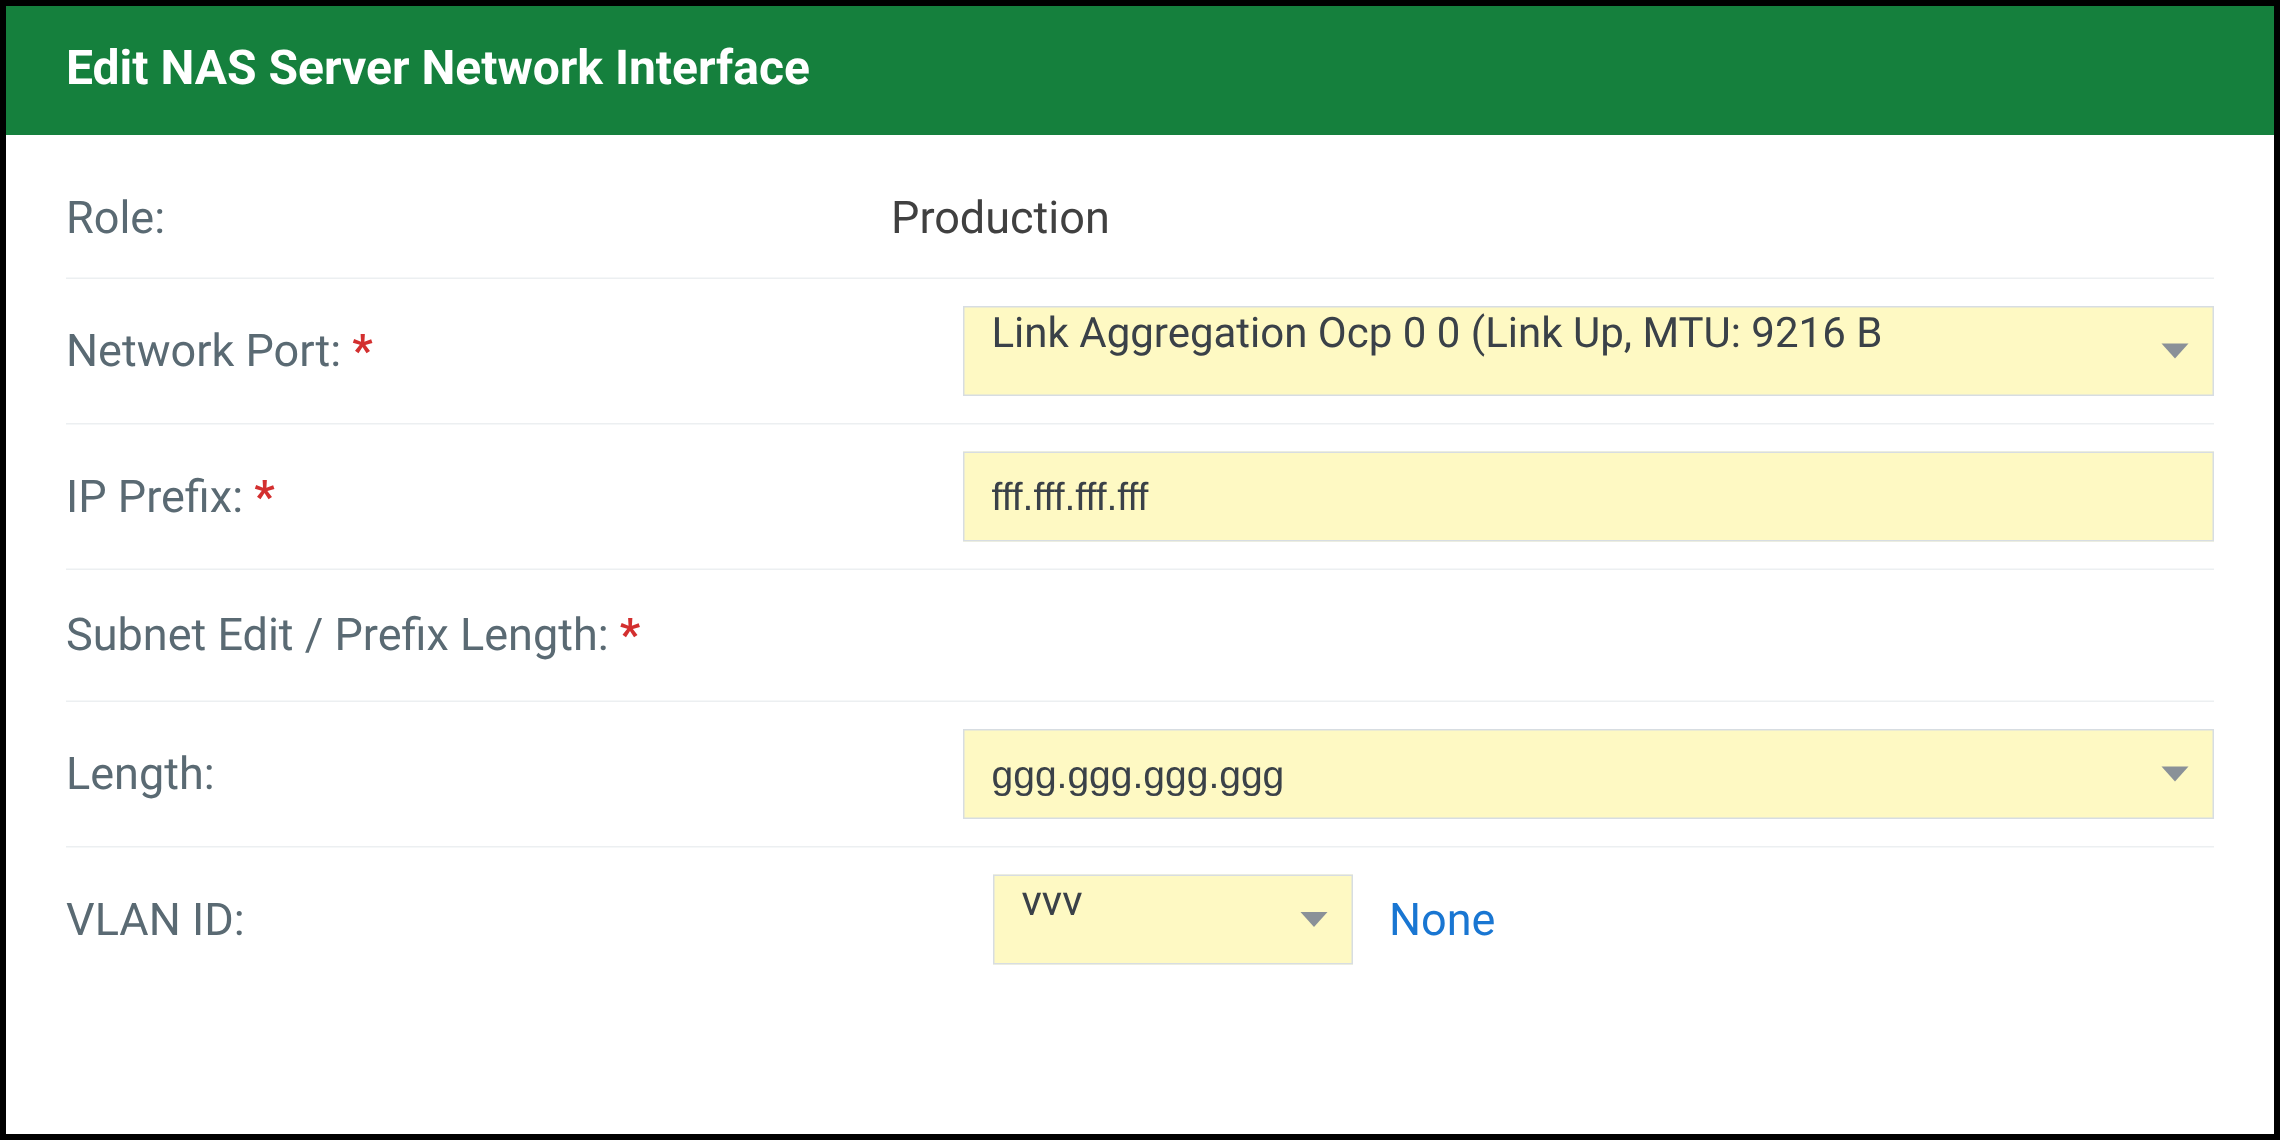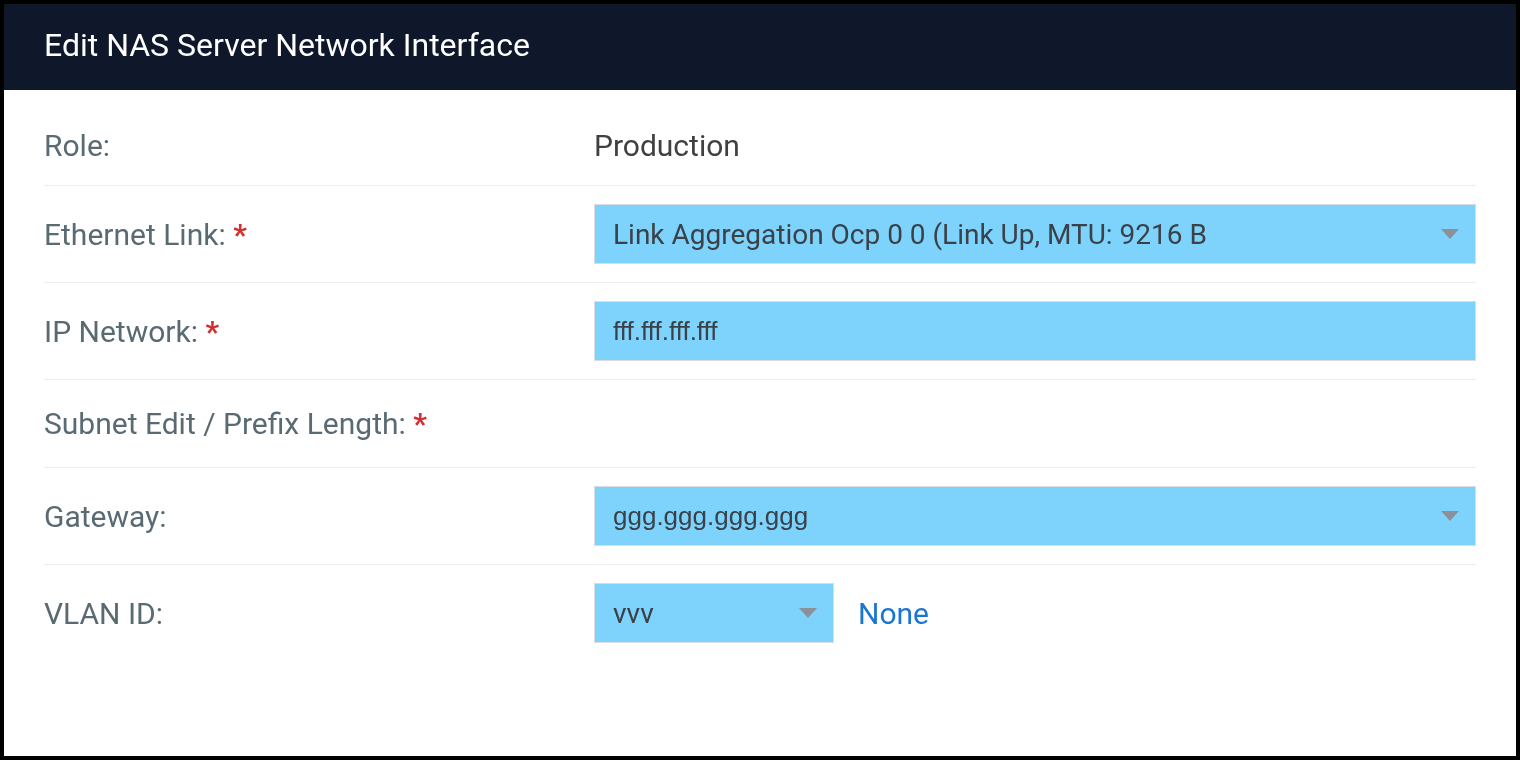--- a/index.html
+++ b/index.html
@@ -6,66 +6,67 @@
   html, body { width: 1520px; height: 760px; font-family: "Segoe UI", Roboto, Arial, sans-serif; background: #fff; }
   .dialog {
     width: 1520px;
     height: 760px;
     border: 4px solid #000;
     background: #fff;
     display: flex;
     flex-direction: column;
   }
   .dialog-header {
-    background: #0f172a;
+    background: #15803d;
     color: #fff;
     font-size: 32px;
-    font-weight: 400;
+    font-weight: 700;
     padding: 22px 40px 26px 40px;
   }
   .dialog-body {
     flex: 1;
     padding: 30px 40px 40px 40px;
   }
   .row {
     display: flex;
     align-items: center;
     border-bottom: 1px solid #eceff1;
     padding: 18px 0;
     min-height: 88px;
   }
   .row:last-child { border-bottom: none; }
   .row-role { padding-top: 8px; padding-bottom: 22px; min-height: 60px; }
-  .row-vlan { border-bottom: none; }
+  .row-vlan { border-bottom: none; gap: 20px; }
   .label-cell {
     width: 550px;
     font-size: 30px;
     color: #5a6a73;
     font-weight: 400;
   }
   .req { color: #d32f2f; font-weight: 700; }
   .value-cell {
     flex: 1;
     font-size: 30px;
     color: #3a4148;
     display: flex;
     align-items: center;
     gap: 24px;
   }
   .static-value { color: #404040; }
   .select, .input, .combo {
     border: 1px solid #d7dde2;
-    background: #7dd3fc;
+    background: #fef9c3;
     height: 60px;
     display: flex;
-    align-items: center;
+    align-items: flex-start;
     padding: 0 18px;
     font-size: 26px;
     color: #3a4148;
     position: relative;
+    margin-left: 48px;
   }
   .select { width: 100%; padding-right: 50px; cursor: pointer; }
   .select .text { flex: 1; white-space: nowrap; overflow: hidden; text-overflow: clip; font-size: 28px; }
   .input { width: 100%; font-size: 26px; }
   .input input {
     border: none; outline: none; width: 100%; height: 100%;
     font-size: 26px; color: #3a4148; background: transparent;
     font-family: Liberation Sans, sans-serif;
   }
   .combo { width: 100%; padding-right: 50px; }
@@ -105,49 +106,49 @@
 
     <div class="row row-role">
       <div class="label-cell">Role:</div>
       <div class="value-cell">
         <span class="static-value">Production</span>
       </div>
     </div>
 
     <div class="row">
       <div class="label-cell">
-        <span>Ethernet Link: </span><span class="req">*</span>
+        <span>Network Port: </span><span class="req">*</span>
       </div>
       <div class="value-cell">
         <div class="select">
           <span class="text">Link Aggregation Ocp 0 0 (Link Up, MTU: 9216 B</span>
           <span class="chev"></span>
         </div>
       </div>
     </div>
 
     <div class="row">
       <div class="label-cell">
-        <span>IP Network: </span><span class="req">*</span>
+        <span>IP Prefix: </span><span class="req">*</span>
       </div>
       <div class="value-cell">
         <div class="input">
           <input type="text" value="fff.fff.fff.fff" style="">
         </div>
       </div>
     </div>
 
     <div class="row">
       <div class="label-cell">
         <span>Subnet Edit / Prefix Length: </span><span class="req">*</span>
       </div>
     </div>
 
     <div class="row">
-      <div class="label-cell">Gateway:</div>
+      <div class="label-cell">Length:</div>
       <div class="value-cell">
         <div class="combo">
           <input type="text" value="ggg.ggg.ggg.ggg" style="">
           <span class="chev"></span>
         </div>
       </div>
     </div>
 
     <div class="row row-vlan">
       <div class="label-cell">VLAN ID:</div>

